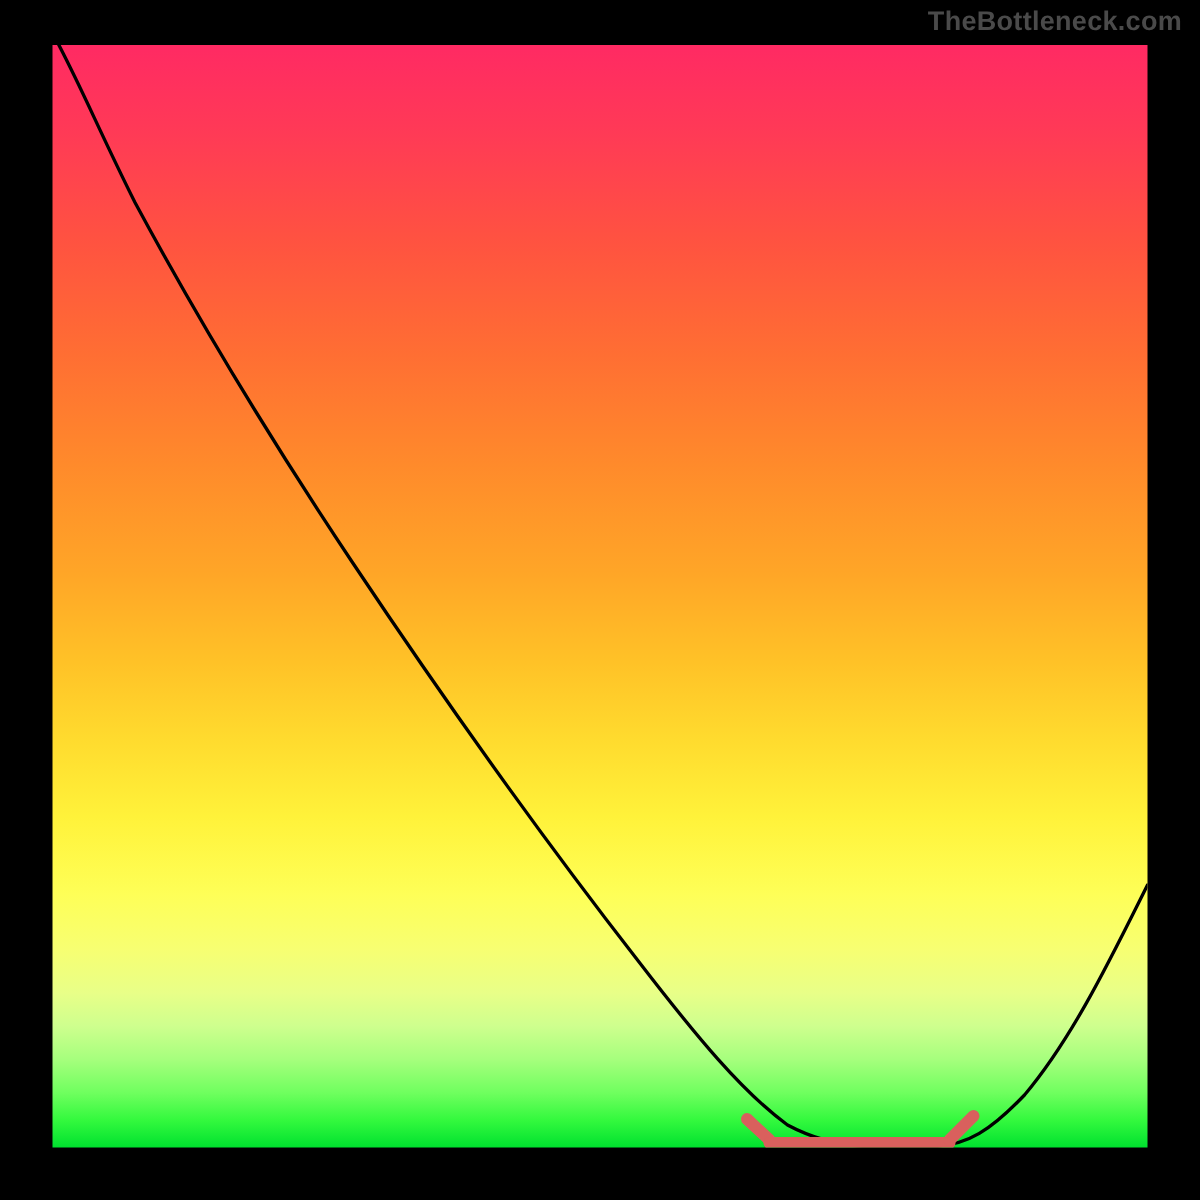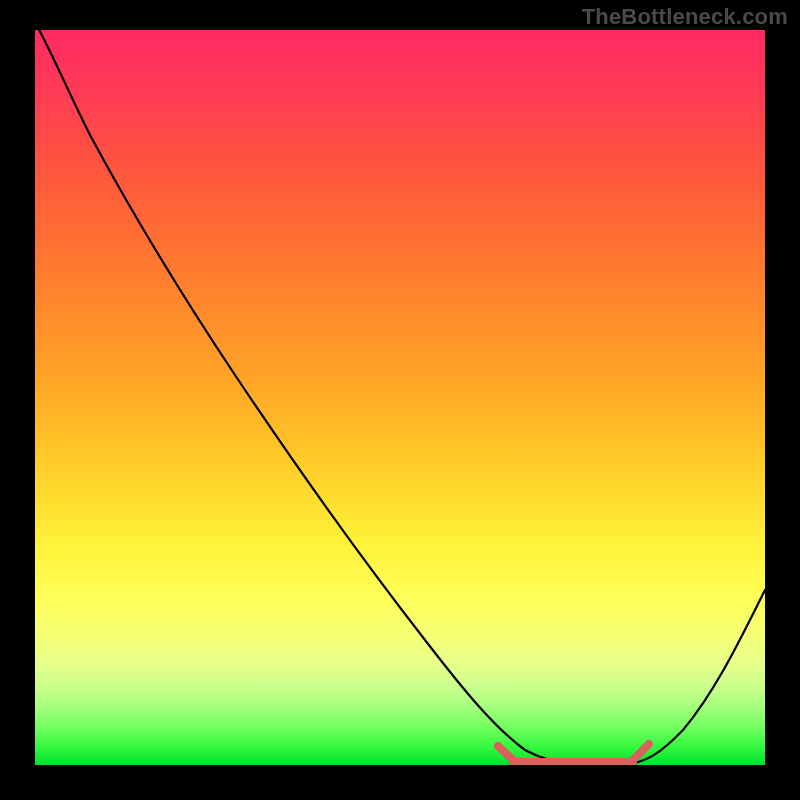--- a/index.html
+++ b/index.html
@@ -14,21 +14,21 @@
   .frame {
     position: relative;
     width: 800px;
     height: 800px;
     background: #000;
   }
   .watermark {
     position: absolute;
     top: 4px;
     right: 12px;
-    font-size: 22px;
+    font-size: 18px;
     font-weight: 600;
     color: #4a4a4a;
     letter-spacing: 0.2px;
     z-index: 10;
   }
   .plot {
     position: absolute;
     left: 35px;
     top: 30px;
     width: 730px;

